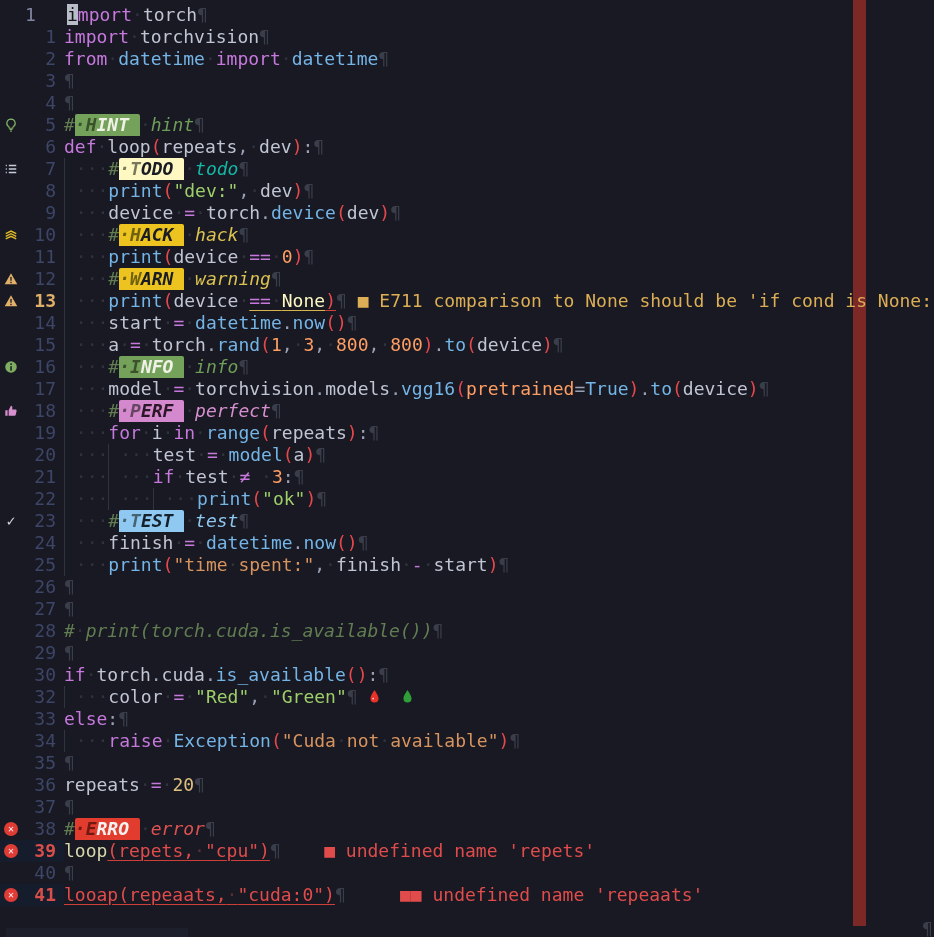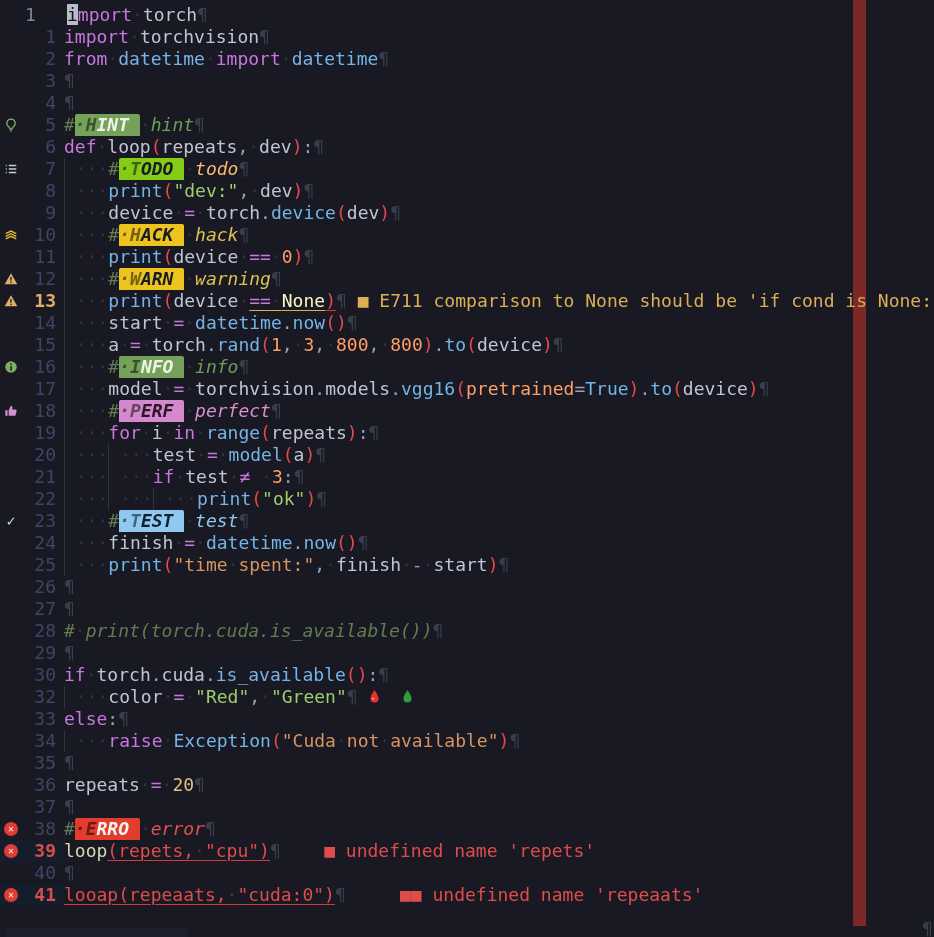--- a/index.html
+++ b/index.html
@@ -25,30 +25,30 @@
   .t-n2{color:#e0c080;} .t-b{color:#74b4e6;} .t-pm{color:#ff9e64;}
   .t-c{color:#627d52;font-style:italic;}
   .t-ws{color:#30333e;} .t-sp{color:transparent;}
   .t-pil{color:#3a3e4a;}
   .t-gd{display:inline-block;width:1ch;border-left:1px solid #2e3442;height:22px;vertical-align:top;}
   .t-cur{background:#b9bdc8;color:#14151c;}
   .t-fnc{color:#d6d7ad;}
   .tag{display:inline-block;border-radius:2px;font-weight:bold;font-style:italic;height:36px;}
   .tag::first-letter{color:rgba(10,14,8,.55);}
   .t-tg-hint{background:#75a25a;color:#f0f2e8;}
-  .t-tg-todo{background:#84cc16;color:#1a1c24;}
+  .t-tg-todo{background:#fef9c3;color:#1a1c24;}
   .t-tg-hack{background:#edc41f;color:#1a1c24;}
   .t-tg-warn{background:#edc41f;color:#1a1c24;}
   .t-tg-info{background:#75a25a;color:#f0f2e8;}
   .t-tg-perf{background:#d488cd;color:#2a1626;}
   .t-tg-test{background:#8fc9f2;color:#14202c;}
   .t-tg-erro{background:#e23c2e;color:#f5f3f1;}
   .t-tg-erro::first-letter{color:rgba(60,8,6,.7);}
   .w{font-style:italic;}
-  .t-w-hint{color:#6f9e58;} .t-w-todo{color:#fdba74;text-align:center;} .t-w-hack{color:#dcc251;}
+  .t-w-hint{color:#6f9e58;} .t-w-todo{color:#14b8a6;text-align:center;} .t-w-hack{color:#dcc251;}
   .t-w-warn{color:#dcc251;} .t-w-info{color:#6f9e58;} .t-w-perf{color:#d78fd0;}
   .t-w-test{color:#8ec8f0;} .t-w-erro{color:#e05252;}
   .uy{text-decoration:underline;text-decoration-color:#d8b44a;text-underline-offset:3px;text-decoration-thickness:1.3px;}
   .t-uyk{color:#c678dd;} .t-uyw{color:#30333e;} .t-uyi{color:#fef9c3;}
   .ur{text-decoration:underline;text-decoration-color:#cf3f3a;text-underline-offset:3px;text-decoration-thickness:1.3px;}
   .t-urr{color:#e5484d;}
   .t-er,.t-er2{color:#e04c4c;} .t-erw{color:#5a3038;}
   .t-dy{color:#dcae55;} .t-dr{color:#e04c4c;}
   .t-drp-r,.t-drp-g{display:inline-block;width:2ch;vertical-align:top;}
   .checkglyph{color:#ccd2de;font-weight:bold;font-size:15px;}

